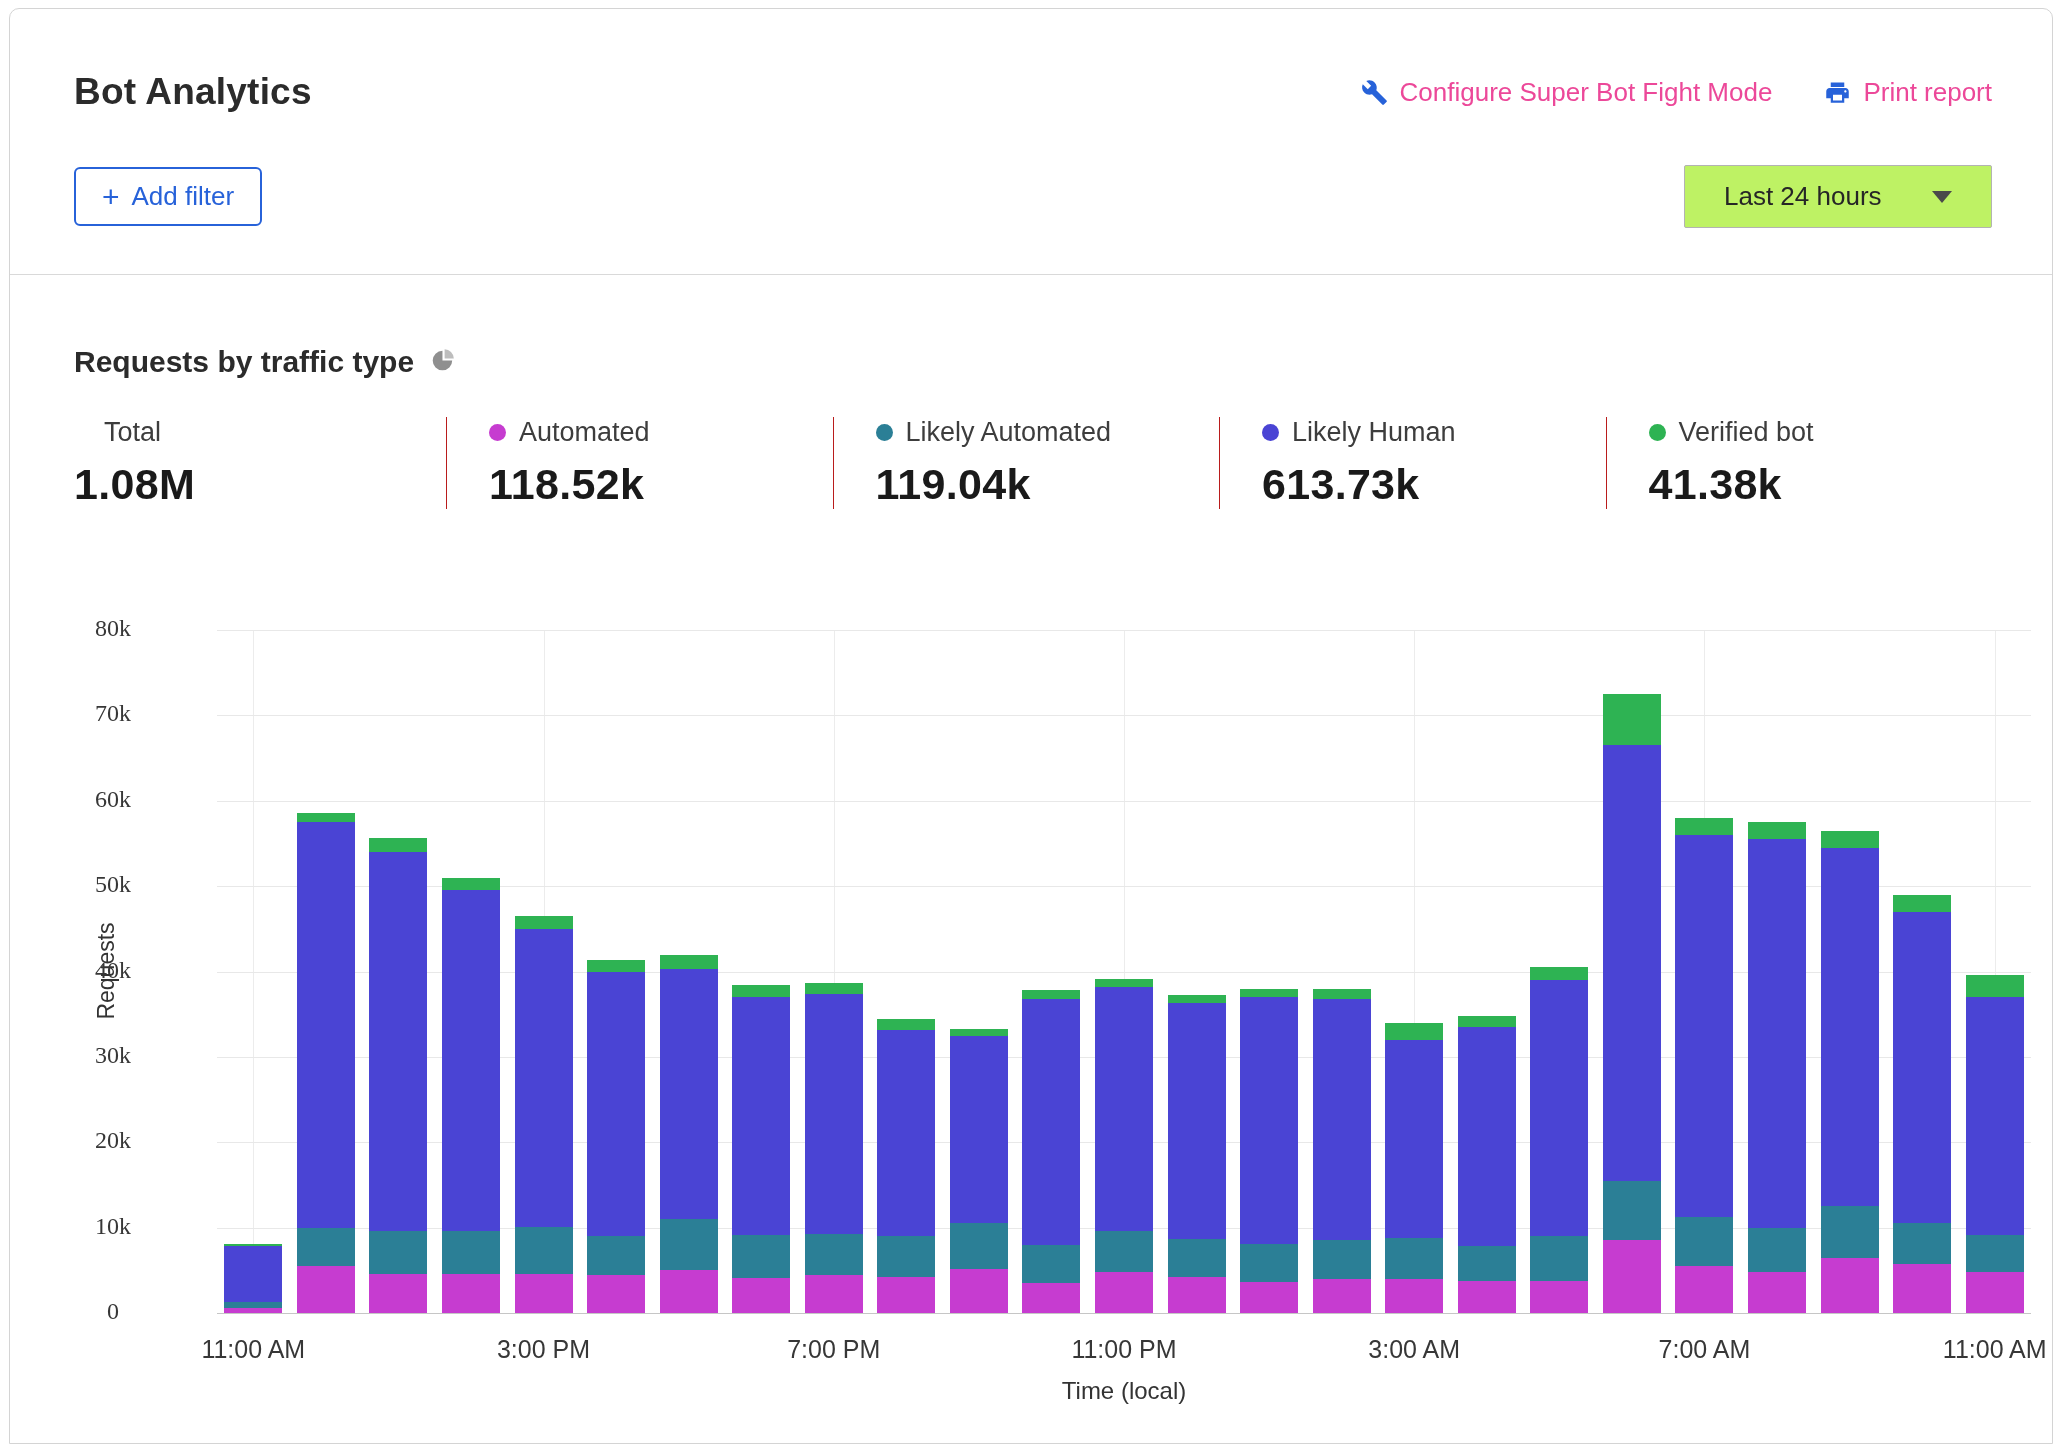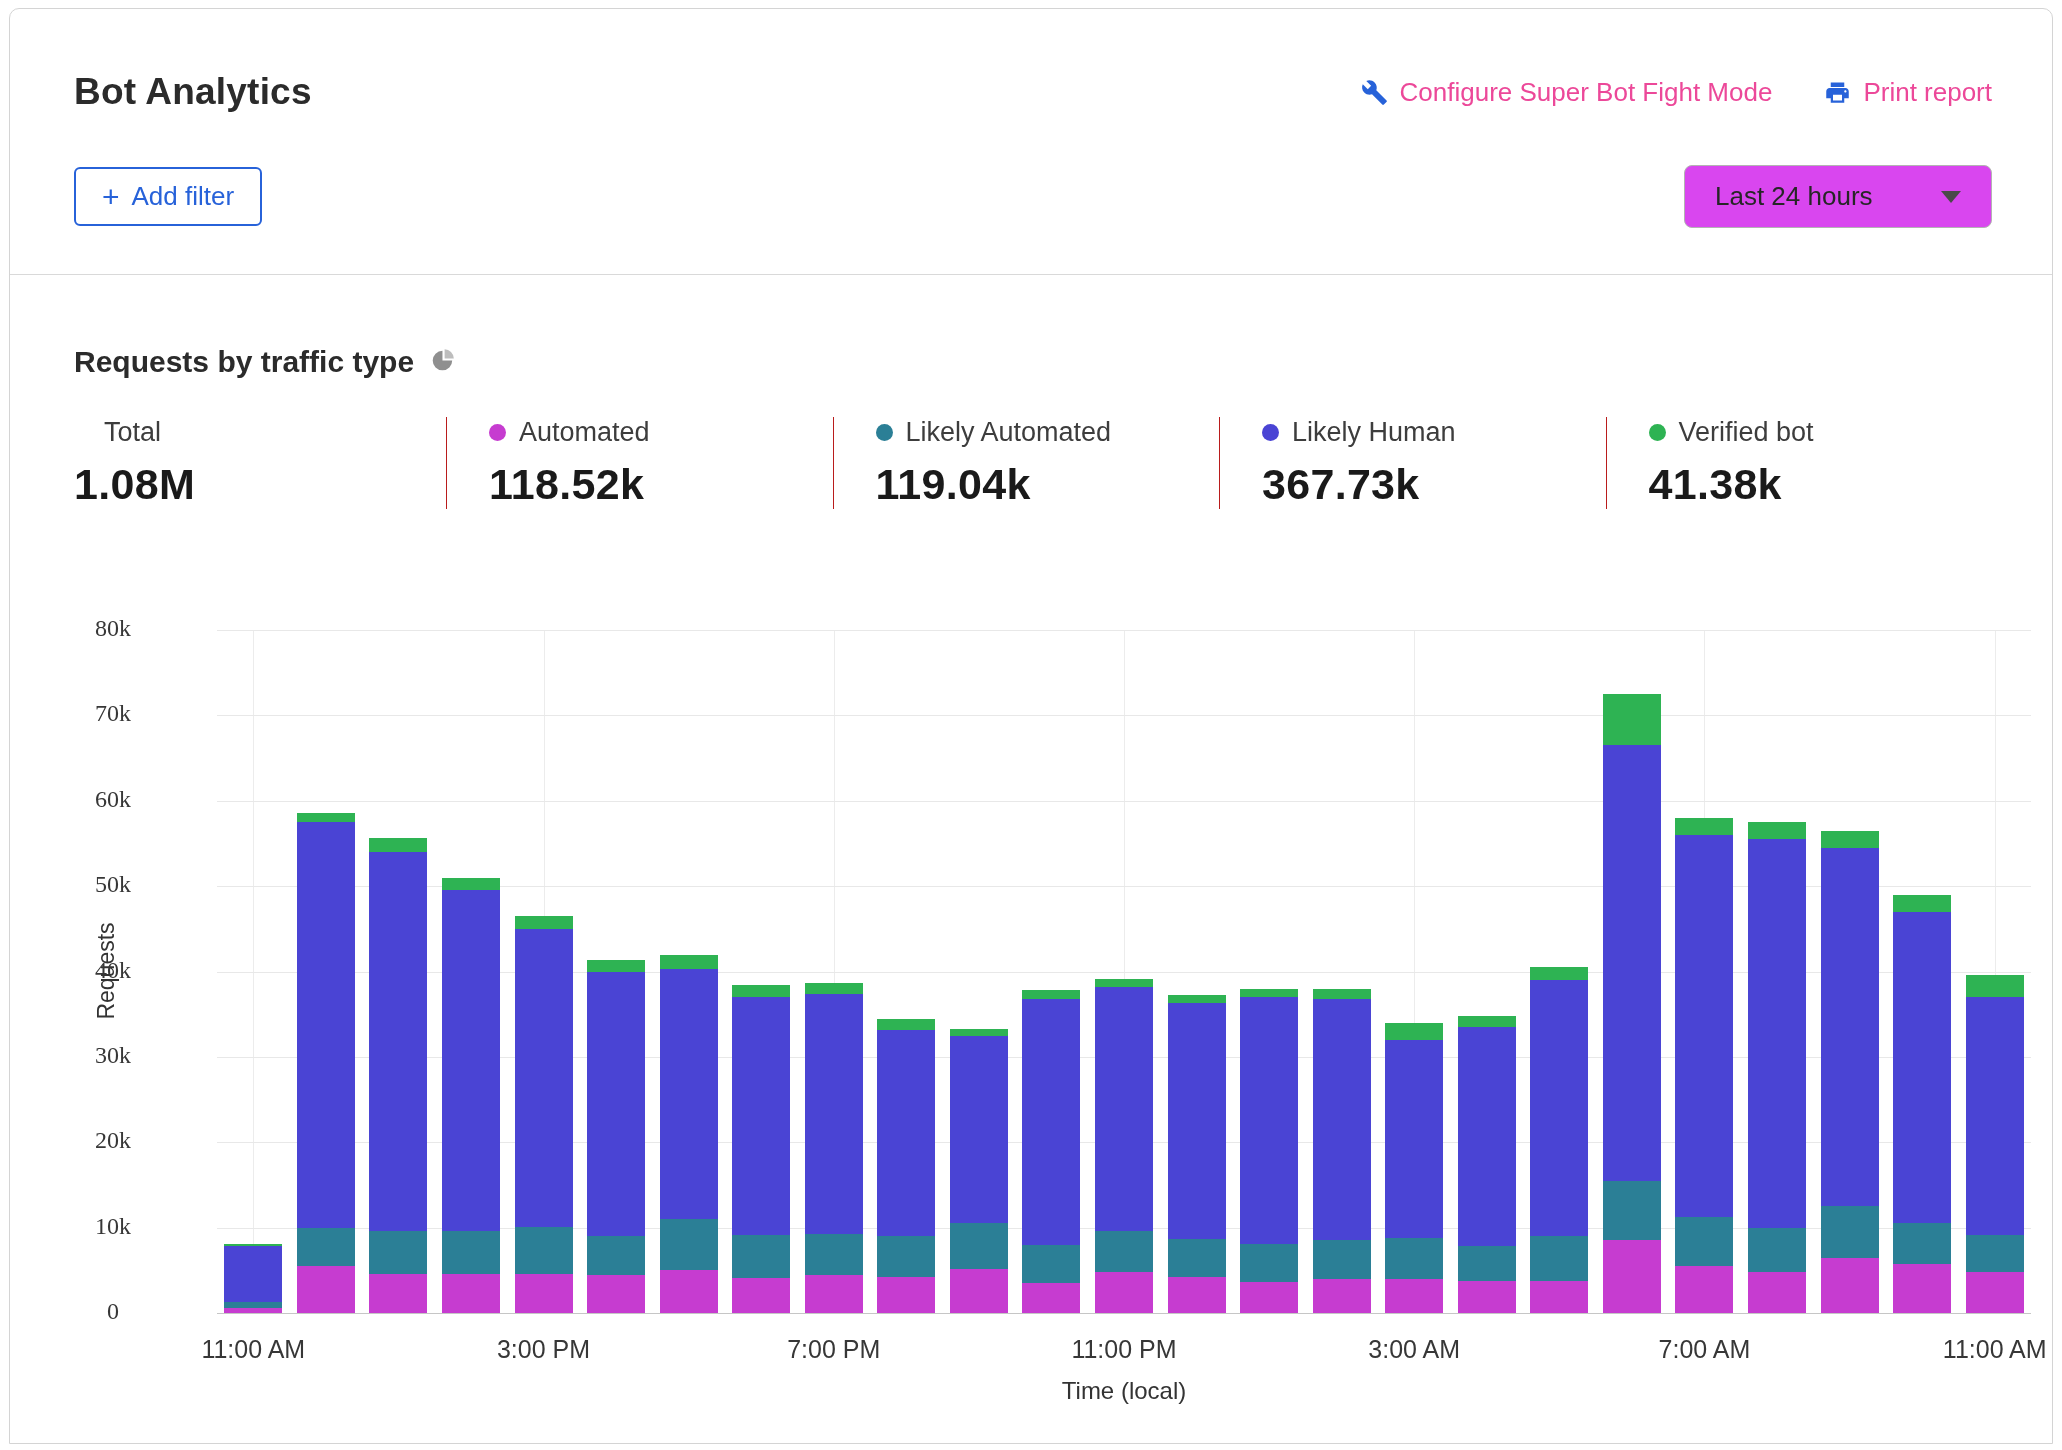--- a/index.html
+++ b/index.html
@@ -6,21 +6,21 @@
   body{width:2062px;height:1450px;position:relative;font-family:"Liberation Sans",sans-serif;color:#2f2f2f;overflow:hidden;}
   .card{position:absolute;left:9px;top:8px;width:2044px;height:1436px;background:#fff;border:1px solid #d4d4d4;border-radius:10px 10px 0 0;box-sizing:border-box;}
   .header{padding:62px 60px 0 64px;display:flex;justify-content:space-between;align-items:center;}
   .title{font-size:37px;font-weight:700;color:#2b2b2b;margin:0;letter-spacing:.2px;}
   .header-links{display:flex;gap:52px;align-items:center;}
   .link{display:flex;align-items:center;gap:12px;color:#ec4899;font-size:26px;text-decoration:none;cursor:pointer;}
   .link svg{display:block;}
   .controls{padding:0 60px 0 64px;margin-top:52px;display:flex;justify-content:space-between;align-items:center;}
   .add-filter{display:flex;align-items:center;gap:12px;background:#fff;border:2px solid #2762d9;color:#2762d9;font-size:26px;font-family:inherit;border-radius:6px;padding:12px 26px;cursor:pointer;line-height:1.2;}
   .add-filter .plus{font-size:30px;line-height:20px;font-weight:400;}
-  .time-select{box-sizing:border-box;width:308px;border:1px solid #b3b3b3;border-radius:8px;background:#d946ef;padding:15px 30px;font-size:26px;color:#262626;display:flex;justify-content:space-between;align-items:center;cursor:pointer;}
+  .time-select{box-sizing:border-box;width:308px;border:1px solid #b3b3b3;border-radius:2px;background:#bef264;padding:15px 39px;font-size:26px;color:#262626;display:flex;justify-content:space-between;align-items:center;cursor:pointer;}
   .caret{width:0;height:0;border-left:10px solid transparent;border-right:10px solid transparent;border-top:12px solid #4a4a4a;}
   .divider{margin-top:46px;border-top:1px solid #d9d9d9;}
   .section{padding:0 60px 0 64px;}
   .section-title-row{margin-top:70px;display:flex;align-items:center;gap:16px;}
   .section-title{font-size:30px;font-weight:700;color:#2b2b2b;margin:0;}
   .stats-row{margin-top:38px;display:flex;}
   .stat{box-sizing:border-box;}
   .stat.first{width:372px;}
   .stat.rest{flex:1;border-left:1px solid #b91c1c;padding-left:42px;}
   .stat-label-row{display:flex;align-items:center;gap:13px;}
@@ -109,21 +109,21 @@
           <span class="dot" style="background: rgb(43, 127, 150);"></span>
           <span class="stat-label">Likely Automated</span>
         </div>
         <div class="stat-value">119.04k</div>
       </div>
       <div class="stat rest">
         <div class="stat-label-row">
           <span class="dot" style="background: rgb(74, 68, 212);"></span>
           <span class="stat-label">Likely Human</span>
         </div>
-        <div class="stat-value">367.73k</div>
+        <div class="stat-value">613.73k</div>
       </div>
       <div class="stat rest">
         <div class="stat-label-row">
           <span class="dot" style="background: rgb(46, 179, 83);"></span>
           <span class="stat-label">Verified bot</span>
         </div>
         <div class="stat-value">41.38k</div>
       </div>
     </div>
 

